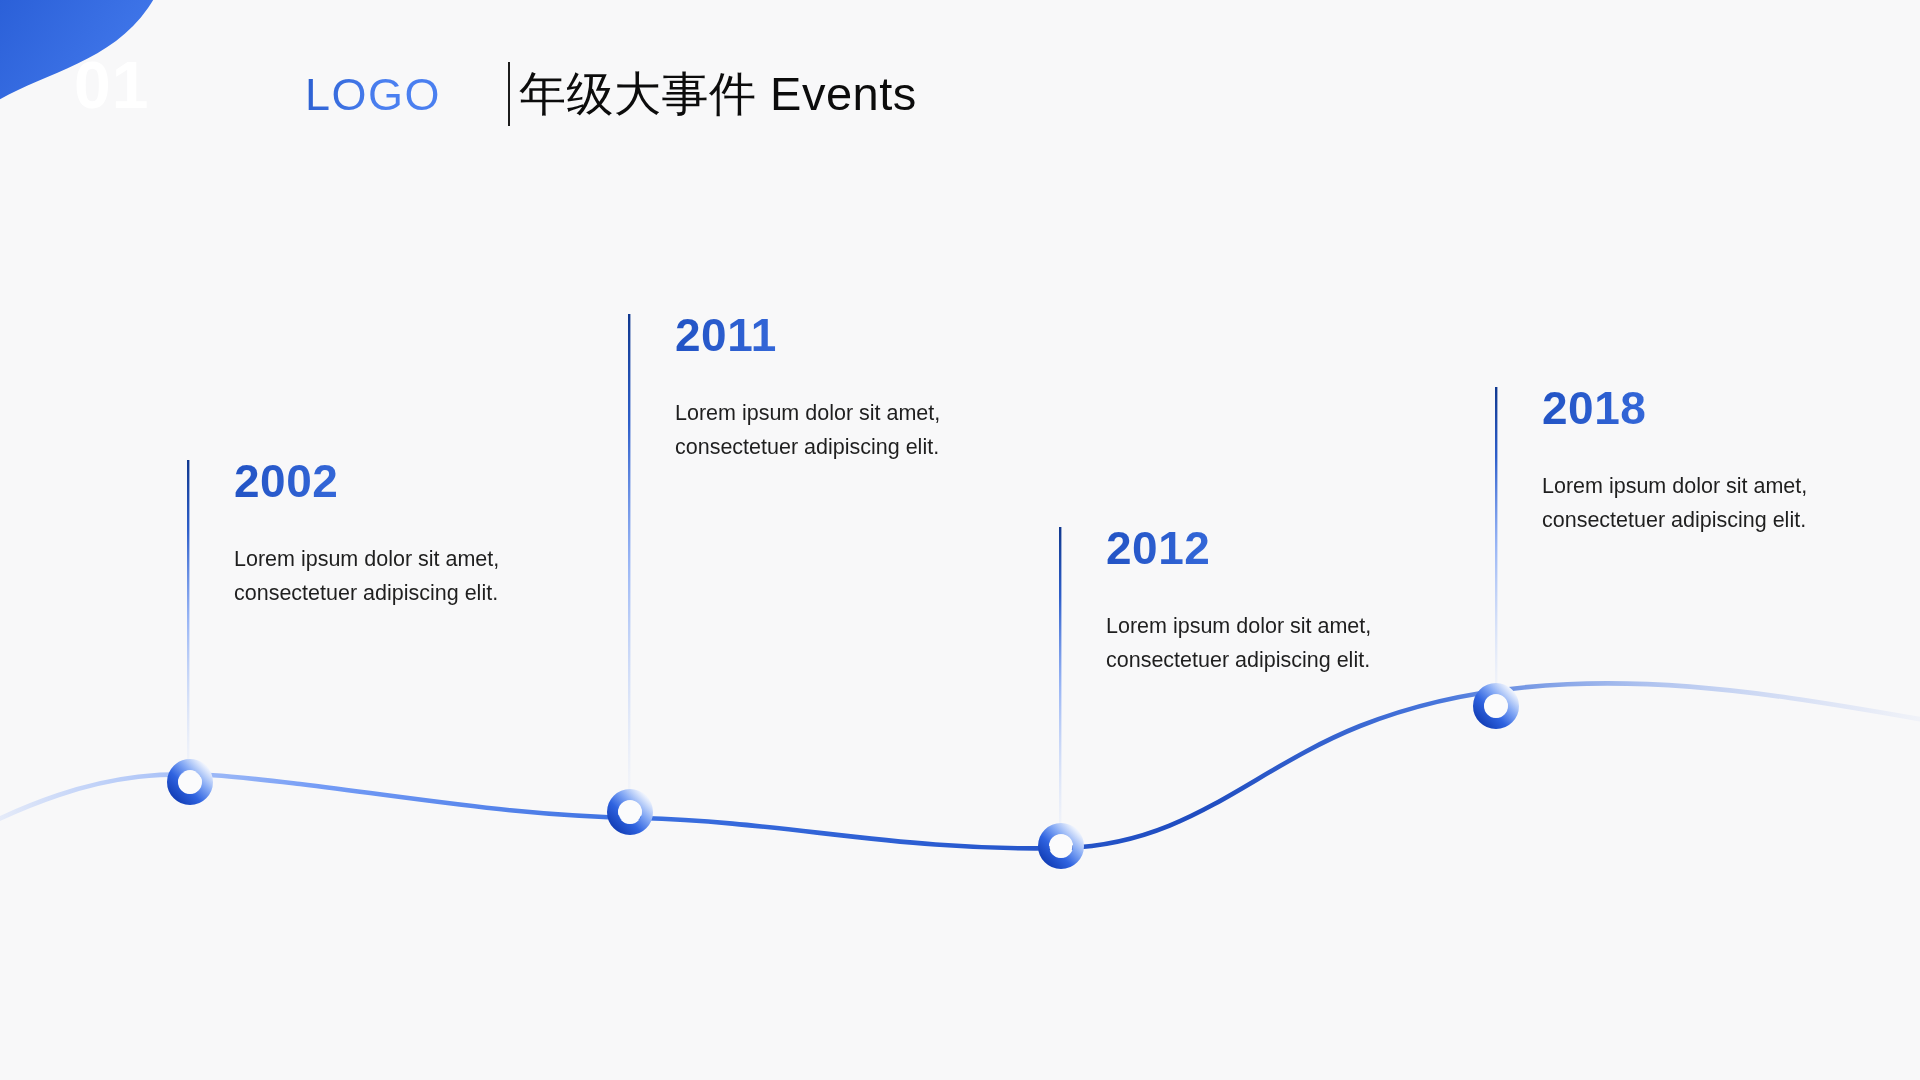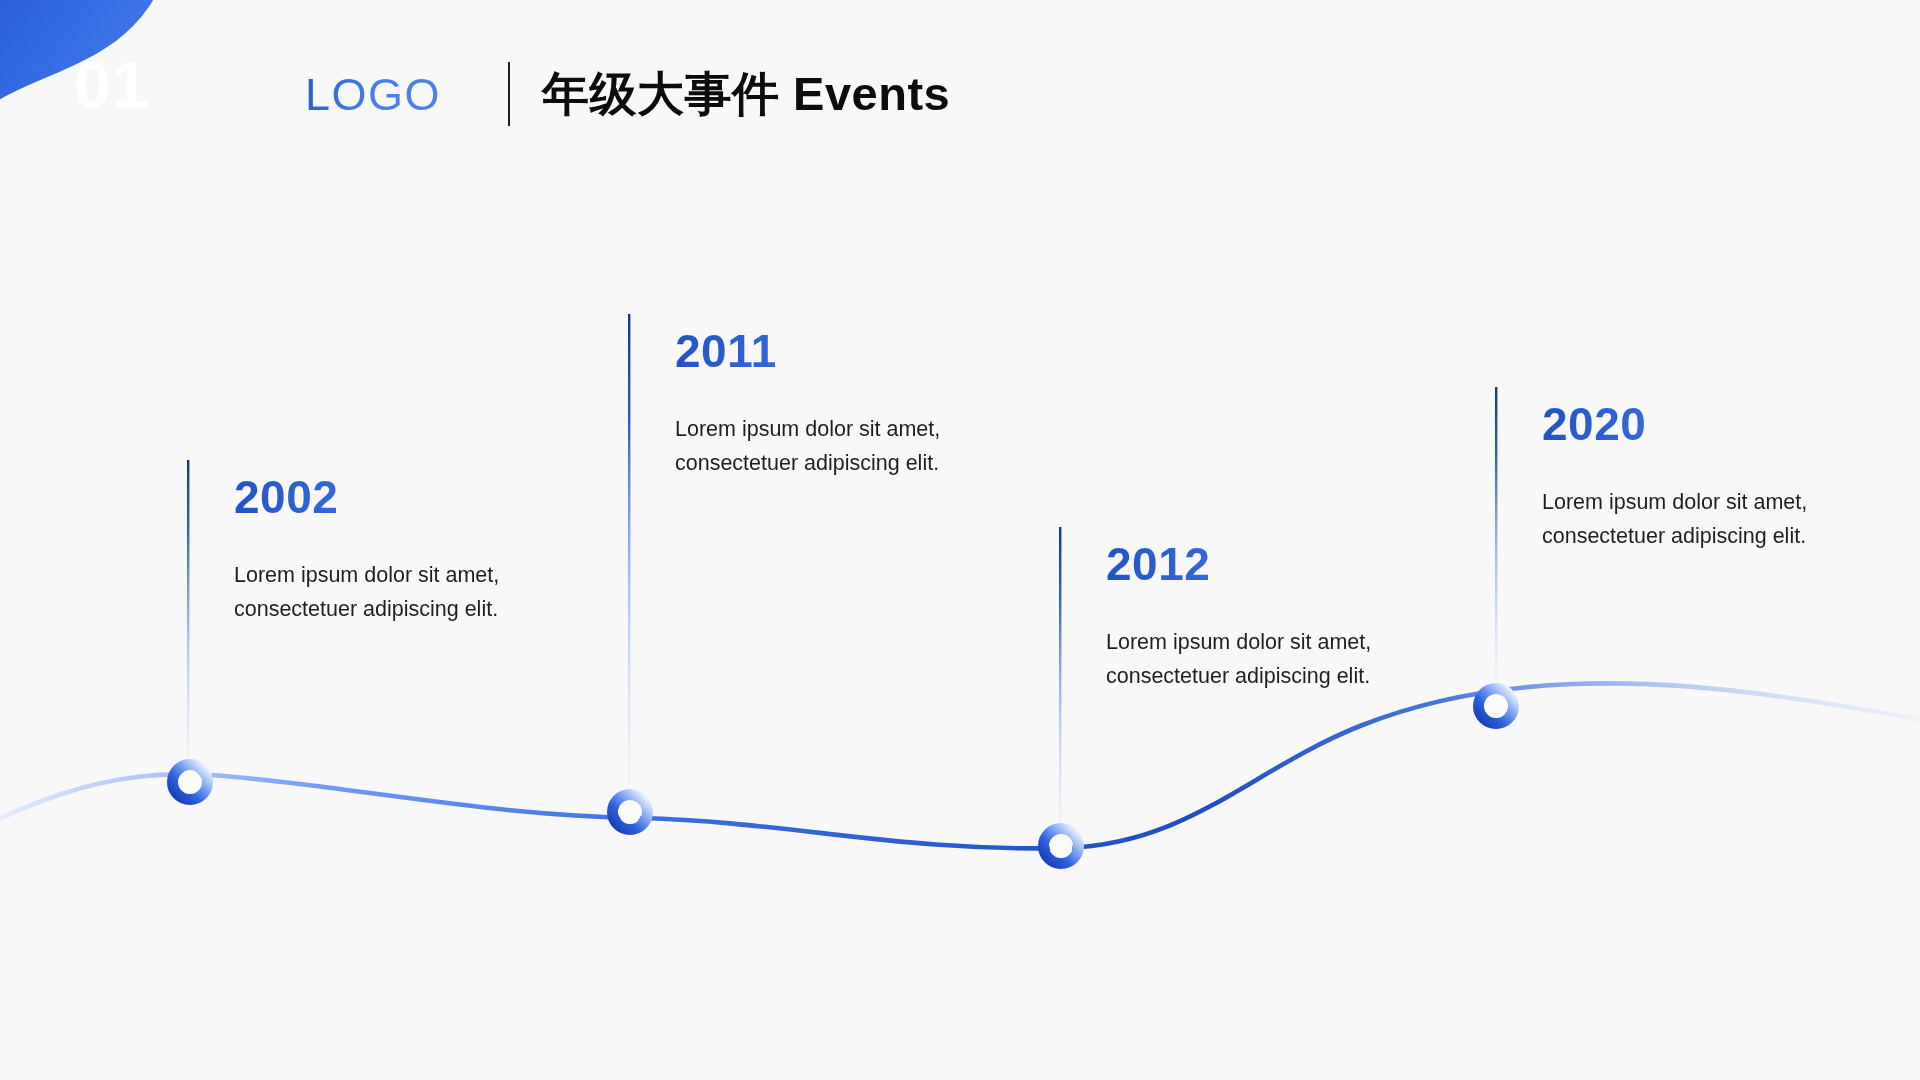--- a/index.html
+++ b/index.html
@@ -31,31 +31,31 @@
     background:linear-gradient(100deg,#2b5fd0 0%,#4a7ff0 55%,#4a7ff0 100%);
     -webkit-background-clip:text; background-clip:text;
     -webkit-text-fill-color:transparent; color:#3b6fe0;
     letter-spacing:1.5px; z-index:3;
   }
   #header-divider {
     position:absolute; left:508px; top:62px; width:2px; height:64px;
     background:#1c1c1c; z-index:3;
   }
   #header-title {
-    position:absolute; left:542px; top:66px;
-    font-size:47px; font-weight:bold; color:#0c0c0c;
+    position:absolute; left:519px; top:66px;
+    font-size:47px; font-weight:normal; color:#0c0c0c;
     letter-spacing:0.5px; white-space:nowrap; z-index:3; line-height:1.2;
   }
 
   
   #wave-layer { position:absolute; left:0; top:0; width:1920px; height:1080px; z-index:4; }
 
   
   .milestone { position:absolute; z-index:6; }
-  .milestone-body { position:absolute; left:48px; top:16px; width:300px; }
+  .milestone-body { position:absolute; left:48px; top:0; width:300px; }
   .milestone-year {
     font-size:46px; font-weight:bold; line-height:1;
     background:linear-gradient(95deg,#2253c4 0%,#3b6fe0 48%,#4e82f5 100%);
     -webkit-background-clip:text; background-clip:text;
     -webkit-text-fill-color:transparent; color:#3b6fe0;
     letter-spacing:0.5px;
   }
   .milestone-desc {
     margin-top:38px;
     font-size:21.5px; line-height:34px; color:#1f1f1f;
@@ -168,18 +168,18 @@
 
   <div class="milestone" id="m2">
     <div class="milestone-body">
       <div class="milestone-year">2012</div>
       <p class="milestone-desc">Lorem ipsum dolor sit amet, consectetuer adipiscing elit.</p>
     </div>
   </div>
 
   <div class="milestone" id="m3">
     <div class="milestone-body">
-      <div class="milestone-year">2020</div>
+      <div class="milestone-year">2018</div>
       <p class="milestone-desc">Lorem ipsum dolor sit amet, consectetuer adipiscing elit.</p>
     </div>
   </div>
 
 </div>
 
 </body></html>

